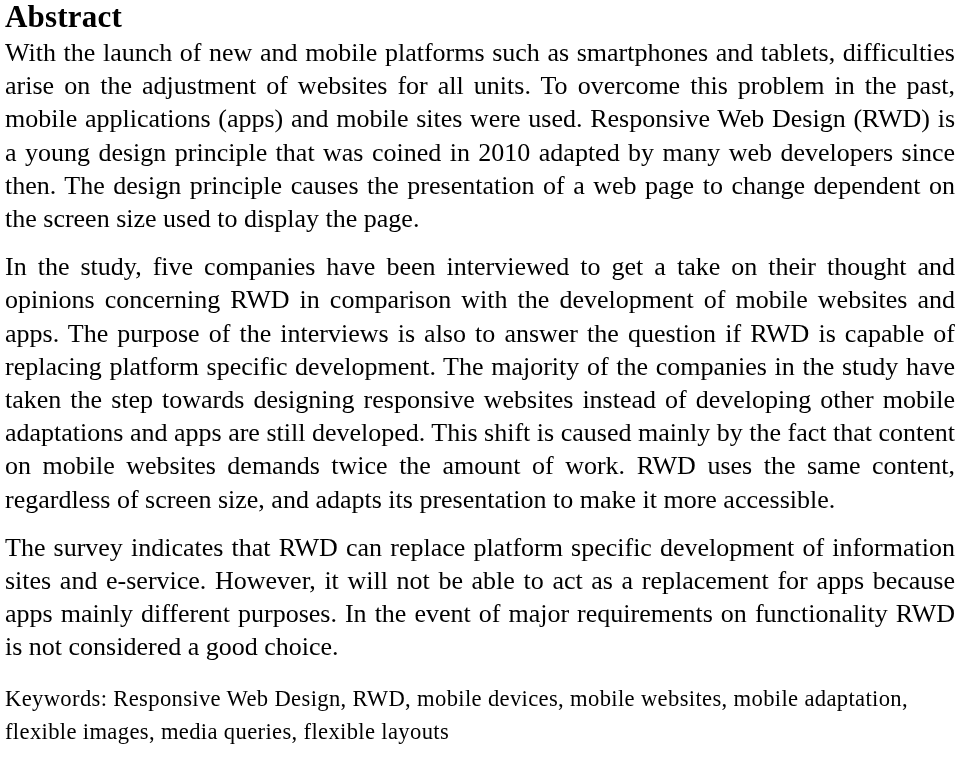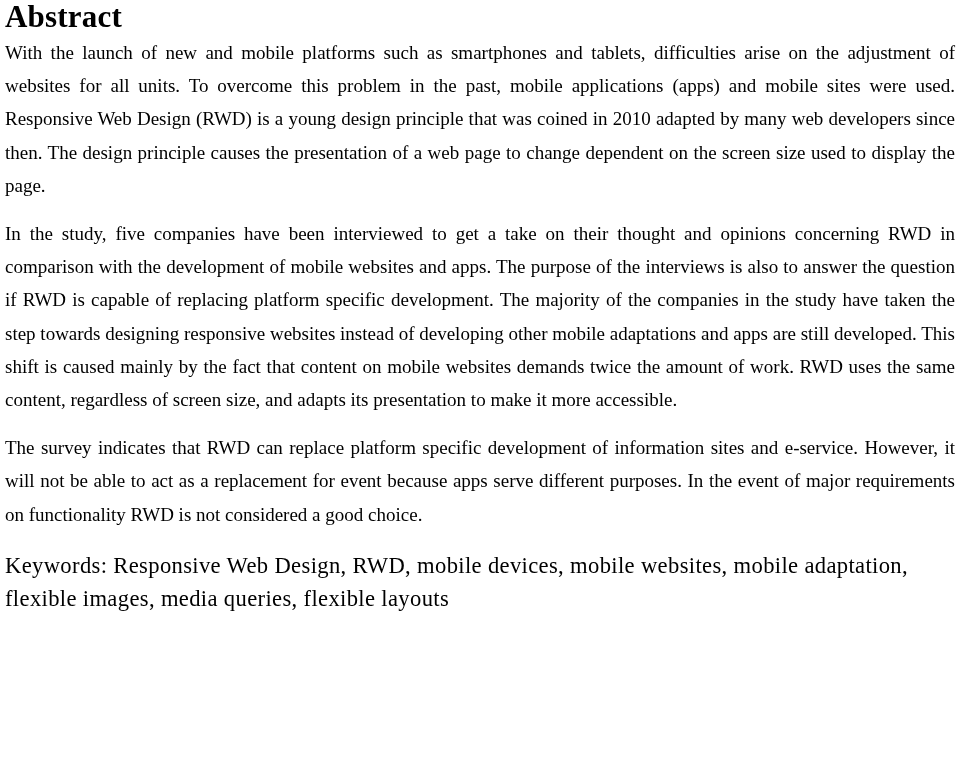--- a/index.html
+++ b/index.html
@@ -24,21 +24,21 @@
   }
   .abstract-heading {
     font-size: 31px;
     font-weight: bold;
     line-height: 34px;
     margin: 0;
     padding: 0 0 2px 0;
     letter-spacing: 0.2px;
   }
   .para {
-    font-size: 19px;
+    font-size: 26px;
     line-height: 33.2px;
     text-align: justify;
     text-justify: inter-word;
     margin: 0;
     padding: 0;
     hyphens: none;
   }
   .para + .para {
     margin-top: 15px;
   }
@@ -62,19 +62,19 @@
 <body>
 
 <div class="page">
 
   <h1 class="abstract-heading">Abstract</h1>
 
   <p class="para justify-all">With the launch of new and mobile platforms such as smartphones and tablets, difficulties arise on the adjustment of websites for all units. To overcome this problem in the past, mobile applications (apps) and mobile sites were used. Responsive Web Design (RWD) is a young design principle that was coined in 2010 adapted by many web developers since then. The design principle causes the presentation of a web page to change dependent on the screen size used to display the page.</p>
 
   <p class="para justify-all">In the study, five companies have been interviewed to get a take on their thought and opinions concerning RWD in comparison with the development of mobile websites and apps. The purpose of the interviews is also to answer the question if RWD is capable of replacing platform specific development.  The majority of the companies in the study have taken the step towards designing responsive websites instead of developing other mobile adaptations and apps are still developed. This shift is caused mainly by the fact that content on mobile websites demands twice the amount of work. RWD uses the same content, regardless of screen size, and adapts its presentation to make it more accessible.</p>
 
-  <p class="para justify-all">The survey indicates that RWD can replace platform specific development of information sites and e-service. However, it will not be able to act as a replacement for event because apps serve different purposes. In the event of major requirements on functionality RWD is not considered a good choice.</p>
+  <p class="para justify-all">The survey indicates that RWD can replace platform specific development of information sites and e-service. However, it will not be able to act as a replacement for apps because apps mainly different purposes. In the event of major requirements on functionality RWD is not considered a good choice.</p>
 
   <div class="keywords-block">
     <p class="keywords">Keywords: Responsive Web Design, RWD, mobile devices, mobile websites, mobile adaptation, flexible images, media queries, flexible layouts</p>
   </div>
 
 </div>
 
 </body></html>

